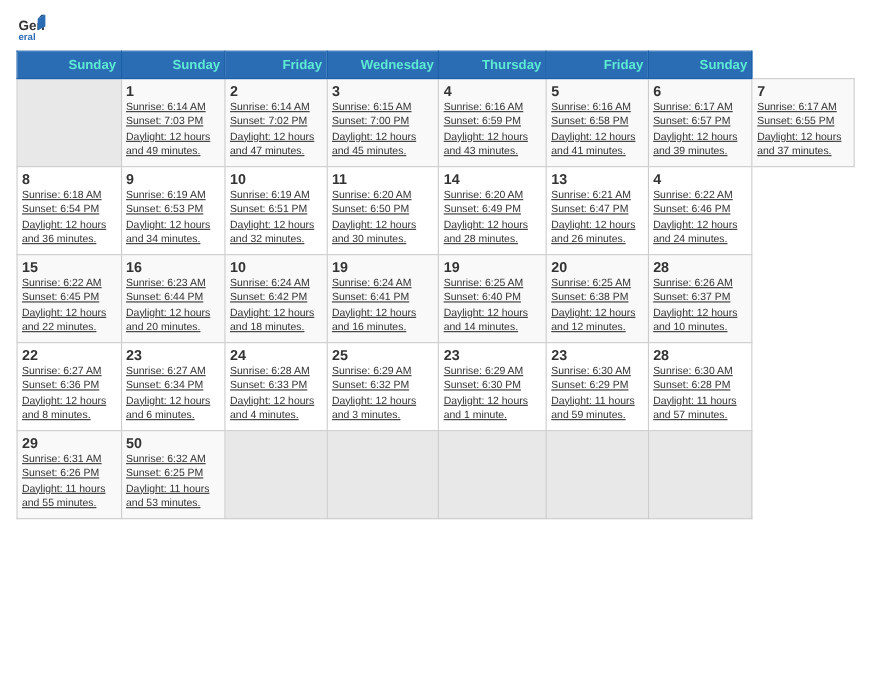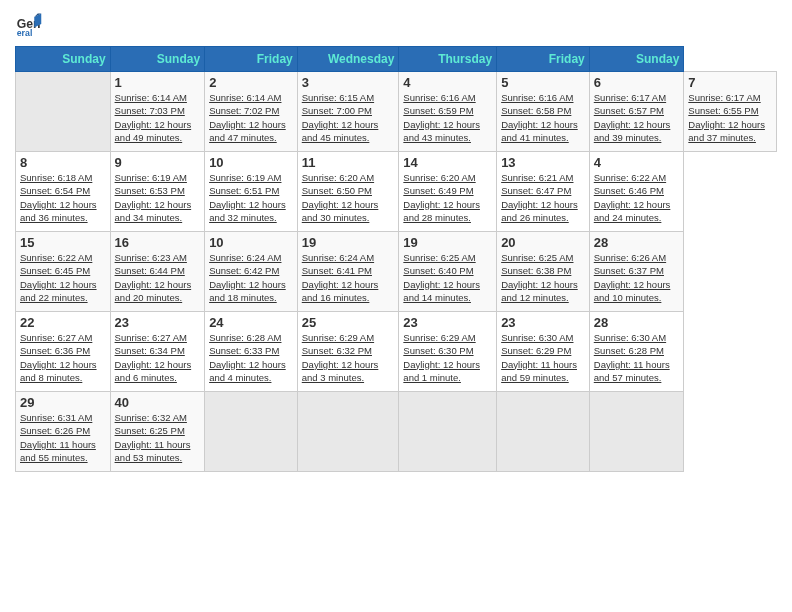--- a/index.html
+++ b/index.html
@@ -250,21 +250,21 @@
           <span class="day-num">28</span>
           <span class="day-detail">Sunrise: 6:30 AM<br>Sunset: 6:28 PM<br>Daylight: 11 hours<br>and 57 minutes.</span>
         </td>
         </tr>
         <tr>
           <td>
           <span class="day-num">29</span>
           <span class="day-detail">Sunrise: 6:31 AM<br>Sunset: 6:26 PM<br>Daylight: 11 hours<br>and 55 minutes.</span>
         </td>
           <td>
-          <span class="day-num">40</span>
+          <span class="day-num">50</span>
           <span class="day-detail">Sunrise: 6:32 AM<br>Sunset: 6:25 PM<br>Daylight: 11 hours<br>and 53 minutes.</span>
         </td>
           <td class="empty"></td>
           <td class="empty"></td>
           <td class="empty"></td>
           <td class="empty"></td>
           <td class="empty"></td>
         </tr>
       </tbody>
   </table>

